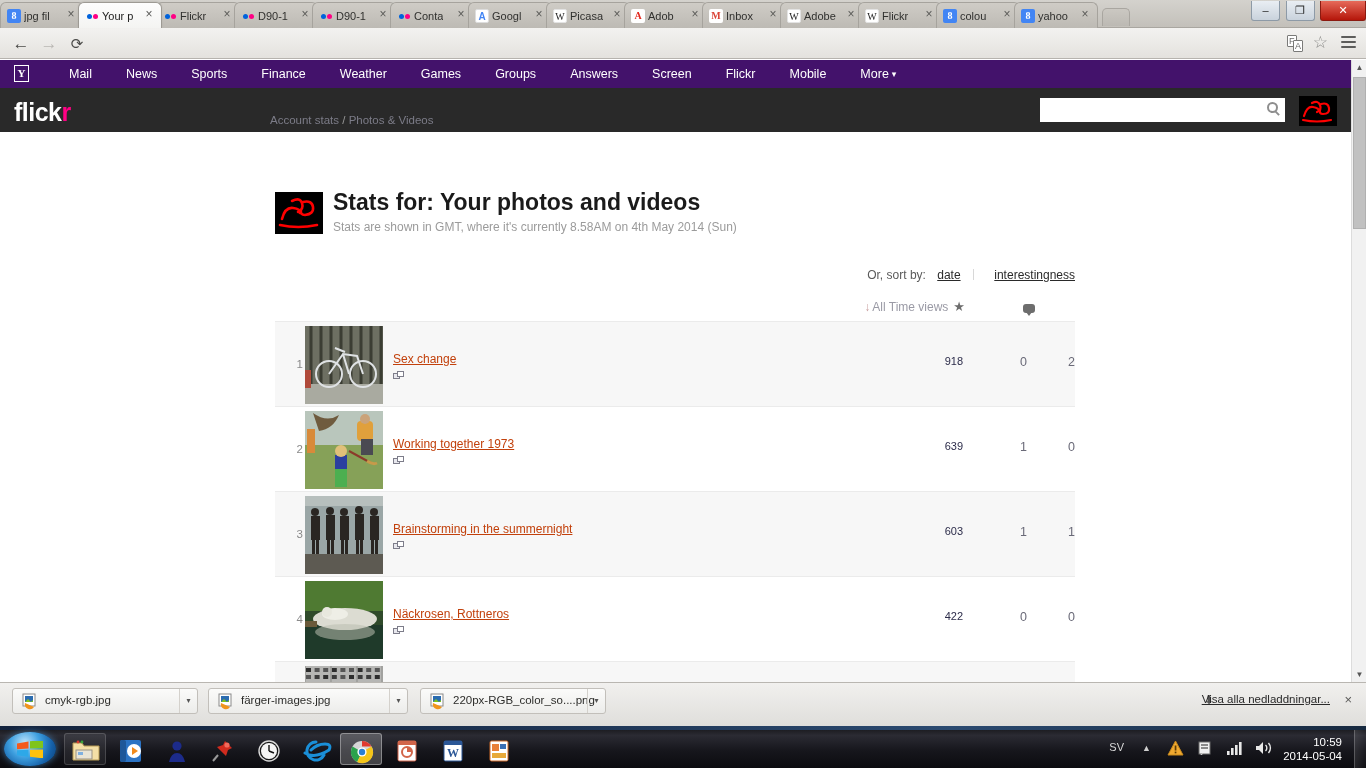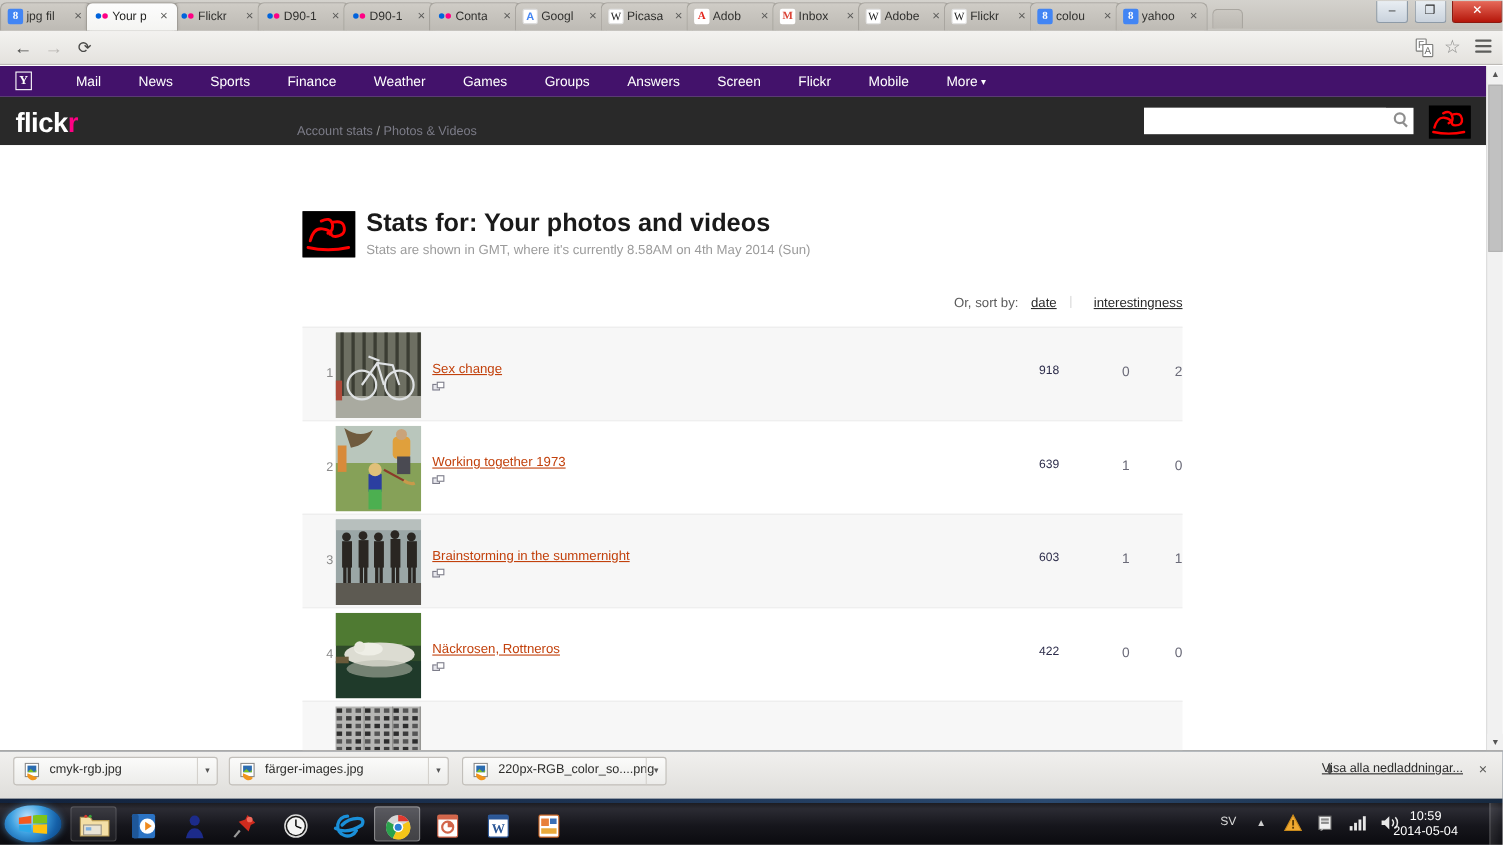--- a/index.html
+++ b/index.html
@@ -211,21 +211,21 @@
   .tbtn { position:absolute; top:3px; width:42px; height:32px; border:1px solid rgba(255,255,255,.16);
           border-radius:3px; background:rgba(255,255,255,.07); }
   .tbtn.plain { border-color:transparent; background:transparent; }
   .tbtn.active { background:rgba(255,255,255,.22); border-color:rgba(255,255,255,.35); }
   .tbtn svg { position:absolute; left:7px; top:5px; }
   .tray { position:absolute; right:0; top:0; height:38px; }
   .tray .sv { position:absolute; right:242px; top:11px; font-size:11px; color:#d9d9d9; }
   .tray .upc { position:absolute; right:215px; top:13px; font-size:9px; color:#cfcfcf; }
   .tray .warn { position:absolute; right:182px; top:10px; width:17px; height:16px; }
   .tray .ic { position:absolute; top:10px; }
-  .clock { position:absolute; right:24px; top:5px; width:92px; text-align:center; color:#fff; font-size:11.5px; line-height:14px;}
+  .clock { position:absolute; right:24px; top:5px; width:92px; text-align:right; color:#fff; font-size:11.5px; line-height:14px;}
   .clock .t2 { font-size:11.5px; }
   .showdesk { position:absolute; right:0; top:0; width:12px; height:38px;
               background:linear-gradient(to right,rgba(255,255,255,.10),rgba(255,255,255,.02));
               border-left:1px solid rgba(255,255,255,.28); }
   .desktopbg { position:absolute; left:0; top:682px; width:1366px; height:48px; }
 </style>
 </head>
 <body>
 
 <div class="desktopbg" style="background:linear-gradient(115deg,#12223c 0%,#1d3352 40%,#2b4a70 70%,#17293f 100%);"></div>
@@ -305,20 +305,28 @@
       </div>
 
       <div class="sortrow">
         <span class="lbl">Or, sort by:</span>
         <a href="#">date</a>
         <span class="divider"></span>
         <a href="#">interestingness</a>
       </div>
 
       <div class="table">
+        <div class="thead">
+          <div class="th-views">
+            <span class="arr">↓</span><span>All Time views</span><span class="th-star">★</span>
+          </div>
+          <div class="th-cmt">
+            <span class="cmt-bubble"></span>
+          </div>
+        </div>
         <div id="table-rows">
             <div class="row odd">
               <span class="rank">1</span>
               <span class="thumb">
                 <svg width="78" height="78" viewBox="0 0 78 78">
                   <rect width="78" height="78" fill="#8d8f86"></rect>
                   <rect x="0" y="0" width="78" height="58" fill="#6d6f62"></rect>
                   <g stroke="#3b3d33" stroke-width="3">
                     <line x1="6" y1="0" x2="6" y2="58"></line>
                     <line x1="16" y1="0" x2="16" y2="58"></line>

